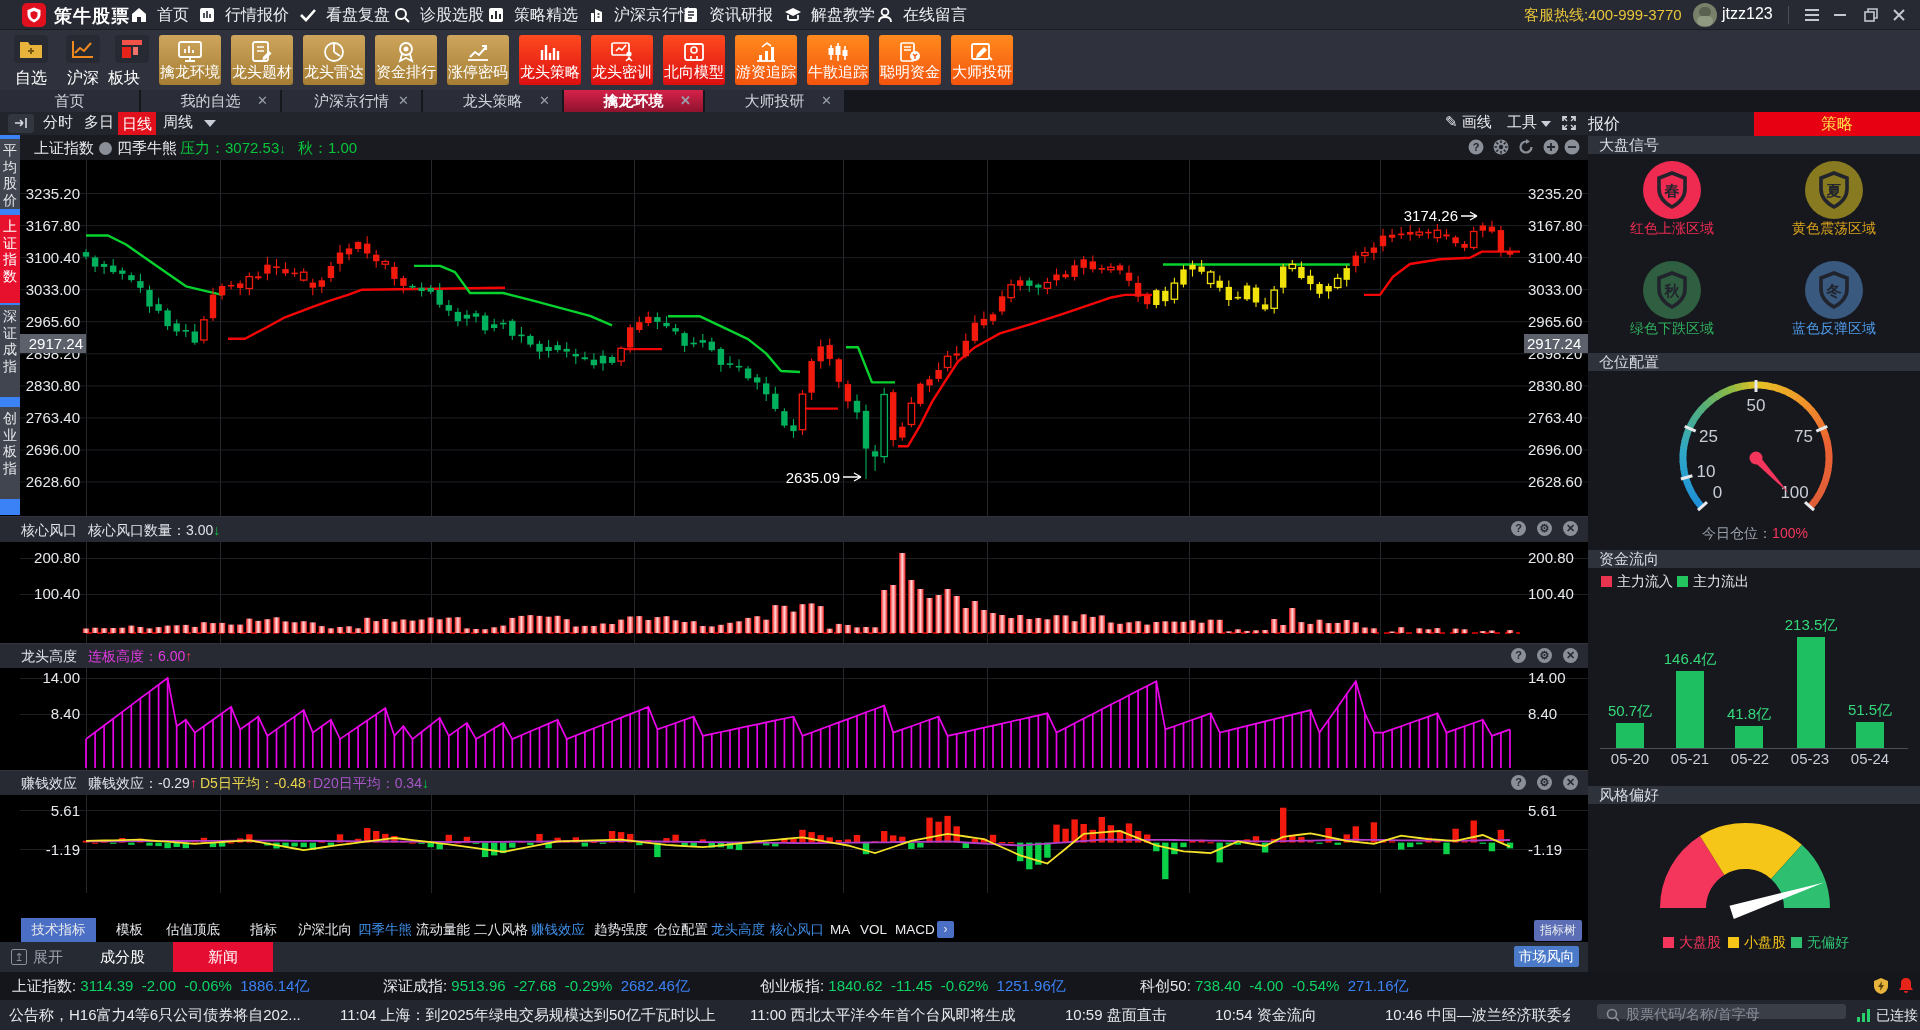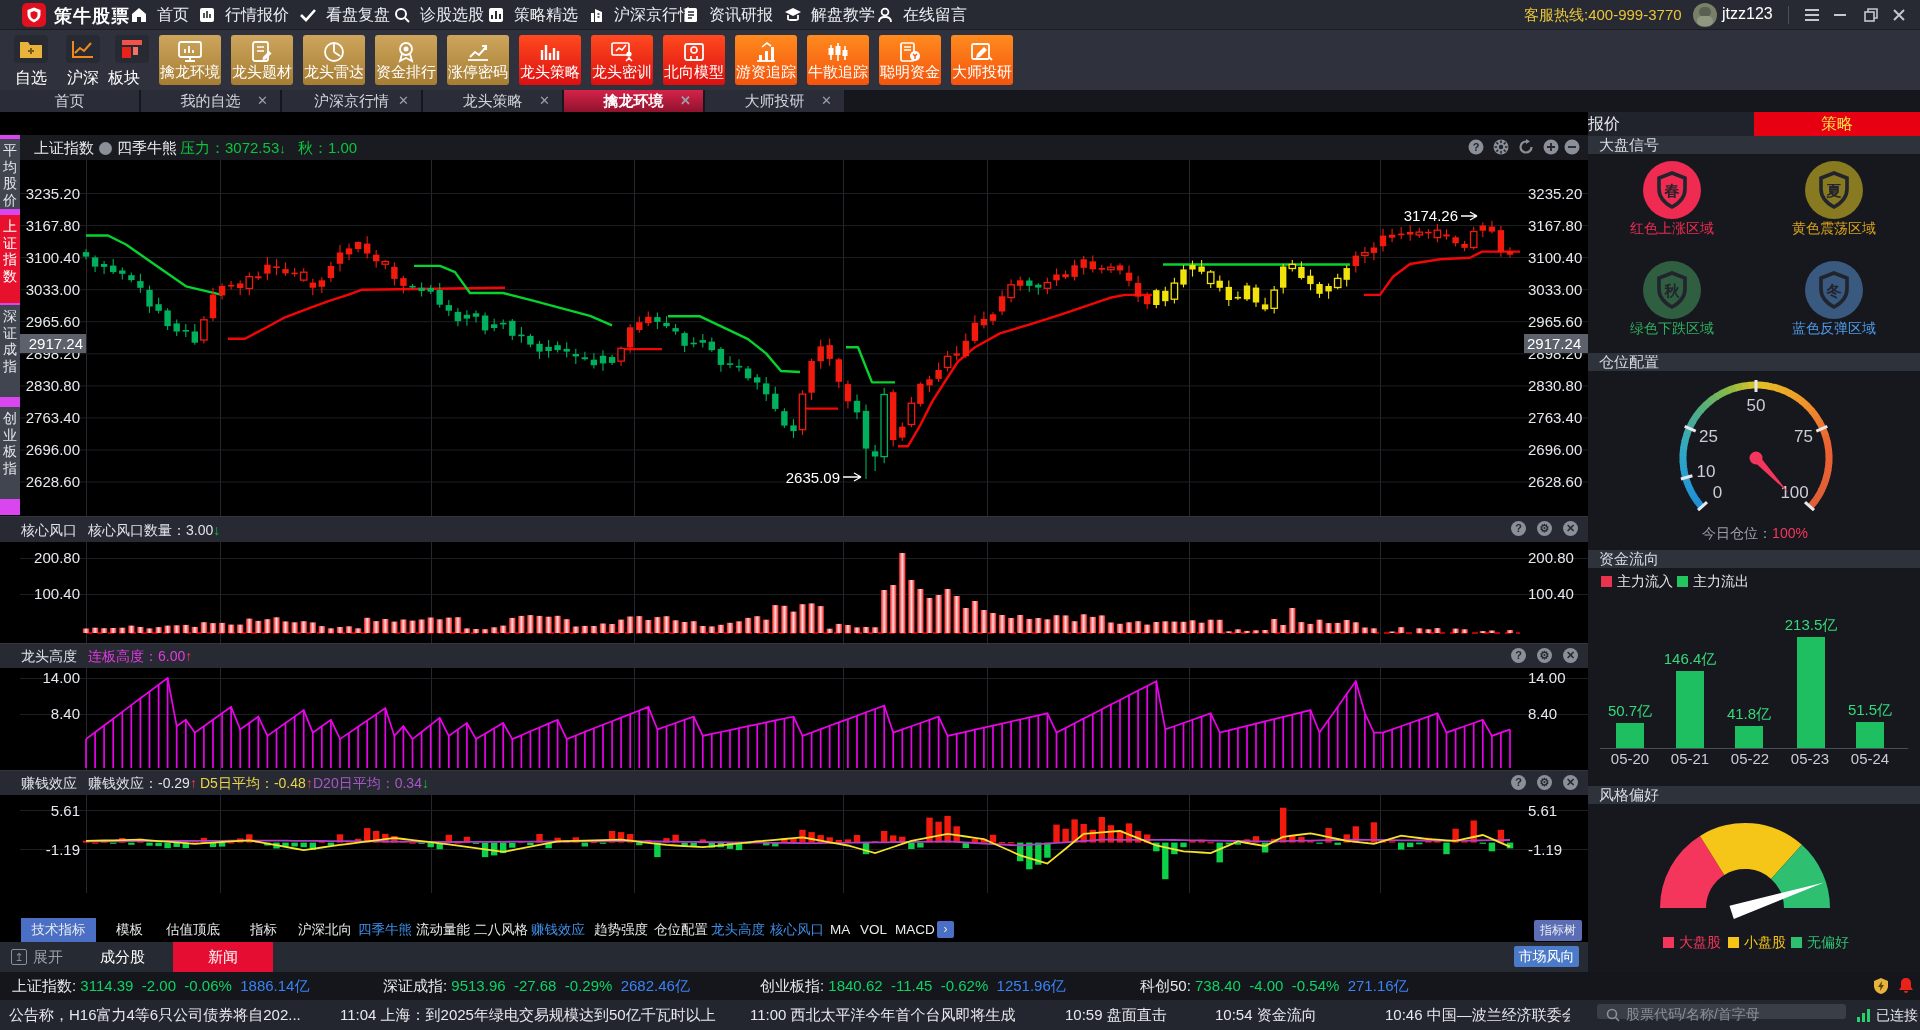--- a/index.html
+++ b/index.html
@@ -16,21 +16,21 @@
 .redb{background:linear-gradient(180deg,#ff4a1f,#dc0f10)}
 .orgb{background:linear-gradient(180deg,#ff8a1e,#f4540d)}
 .sbtn{position:absolute;top:5px;width:34px;height:28px;background:#272a33;border-radius:4px;
 display:flex;align-items:center;justify-content:center}
 .slab{position:absolute;top:38px;color:#fff;font-size:16px}
 #tabbar{position:absolute;left:0;top:90px;width:1920px;height:22px;background:#15171d}
 .tab{position:absolute;top:0;height:22px;line-height:22px;font-size:15px;color:#cfd3da;text-align:center;background:#2a2d37}
 .tabx{position:absolute;top:0;right:12px;color:#9aa0ab;font-size:13px}
 #charttools{position:absolute;left:0;top:112px;width:1588px;height:23px;background:#23252d;color:#e8eaee;font-size:15px}
 #mainhdr{position:absolute;left:20px;top:135px;width:1568px;height:25px;background:#191b20;font-size:15px}
-#leftstrip{position:absolute;left:0;top:135px;width:20px;height:380px;background:#d946ef}
+#leftstrip{position:absolute;left:0;top:135px;width:20px;height:380px;background:#3b82f6}
 .vitem{position:absolute;left:0;width:20px;color:#e4e6ea;font-size:14px;text-align:center;line-height:16.5px;background:#41454f;padding-top:3px}
 .panelhdr{position:absolute;left:0;width:1588px;background:#272a33;border-top:1px solid #32353e;color:#dfe2e8;font-size:14px}
 .ph-ico{position:absolute;top:4px;width:15px;height:15px;border-radius:8px;background:#8a8f98;color:#272a33;
 font-size:11px;font-weight:bold;text-align:center;line-height:15px}
 #rpanel{position:absolute;left:1588px;top:112px;width:332px;height:860px;background:#16181e}
 .rhdr{position:absolute;left:0;width:332px;height:18px;background:#2e323b;color:#d8dbe2;font-size:15px;padding-left:11px}
 #btmtabs{position:absolute;left:0;top:918px;width:1588px;height:24px;background:#000}
 .bt{position:absolute;top:0;height:24px;line-height:24px;font-size:13.5px;color:#e8eaee}
 .bt.blue{color:#3f8fe8}
 #row2{position:absolute;left:0;top:942px;width:1588px;height:30px;background:#262a33}
@@ -252,20 +252,38 @@
       </div>
     </div>
     <div id="tabbar">
       <div class="tab" style="left:0px;width:139px;">首页</div>
       <div class="tab" style="left:141px;width:139px;">我的自选<span class="tabx">✕</span></div>
       <div class="tab" style="left:282px;width:139px;">沪深京行情<span class="tabx">✕</span></div>
       <div class="tab" style="left:423px;width:139px;">龙头策略<span class="tabx">✕</span></div>
       <div class="tab" style="left:564px;width:139px;background:linear-gradient(180deg,#d62249,#8f132e);color:#fff;font-weight:bold;">擒龙环境<span class="tabx">✕</span></div>
       <div class="tab" style="left:705px;width:139px;">大师投研<span class="tabx">✕</span></div>
     </div>
+    <div id="charttools">
+<div class="abs" style="left:8px;top:2px;width:26px;height:19px;background:#32363f;border-radius:3px;text-align:center">
+<svg width="14" height="12" viewBox="0 0 14 12" style="margin-top:3px">
+          <path d="M1 6h8m0 0L6 3m3 3L6 9M12 1v10" stroke="#d8dbe2" stroke-width="1.6" fill="none"></path>
+        </svg></div>
+<div class="abs" style="left:43px;top:1px">分时</div>
+<div class="abs" style="left:84px;top:1px">多日</div>
+<div class="abs" style="left:118px;top:0px;width:38px;height:23px;background:#e0101c;color:#fff;text-align:center;line-height:23px">日线</div>
+<div class="abs" style="left:163px;top:1px">周线</div>
+<div class="abs" style="left:204px;top:8px;width:0;height:0;border-left:6px solid transparent;border-right:6px solid transparent;border-top:7px solid #c9cdd6"></div>
+<div class="abs" style="left:1445px;top:1px">✎ 画线</div>
+<div class="abs" style="left:1507px;top:1px">工具</div>
+<div class="abs" style="left:1541px;top:9px;width:0;height:0;border-left:5px solid transparent;border-right:5px solid transparent;border-top:6px solid #c9cdd6"></div>
+<svg width="16" height="16" viewBox="0 0 16 16" style="position:absolute;left:1561px;top:3px">
+        <path d="M2 6V2h4M10 2h4v4M14 10v4h-4M6 14H2v-4" stroke="#c9cdd6" stroke-width="1.8" fill="none"></path>
+        <path d="M2 2l4 4M14 2l-4 4M14 14l-4-4M2 14l4-4" stroke="#c9cdd6" stroke-width="1.4"></path>
+      </svg>
+</div>
     <div class="abs" style="left:0;top:135px;width:1588px;height:807px;background:#000"></div>
     <div id="mainhdr">
 <div class="abs" style="left:14px;top:4px;color:#e8eaee">上证指数</div>
 <div class="abs" style="left:79px;top:7px;width:13px;height:13px;border-radius:7px;background:#8a8f98"></div>
 <div class="abs" style="left:97px;top:4px;color:#e8eaee">四季牛熊</div>
 <div class="abs" style="left:160px;top:4px;color:#09c53c">压力：3072.53<span style="font-size:13px">↓</span></div>
 <div class="abs" style="left:278px;top:4px;color:#09c53c">秋：1.00</div>
 <svg class="abs" style="right:8px;top:4px" width="112" height="16" viewBox="0 0 112 16">
         <circle cx="8" cy="8" r="7.5" fill="#8a8f98"></circle>
         <text x="8" y="12" font-size="11" font-weight="bold" fill="#23252d" text-anchor="middle">?</text>

